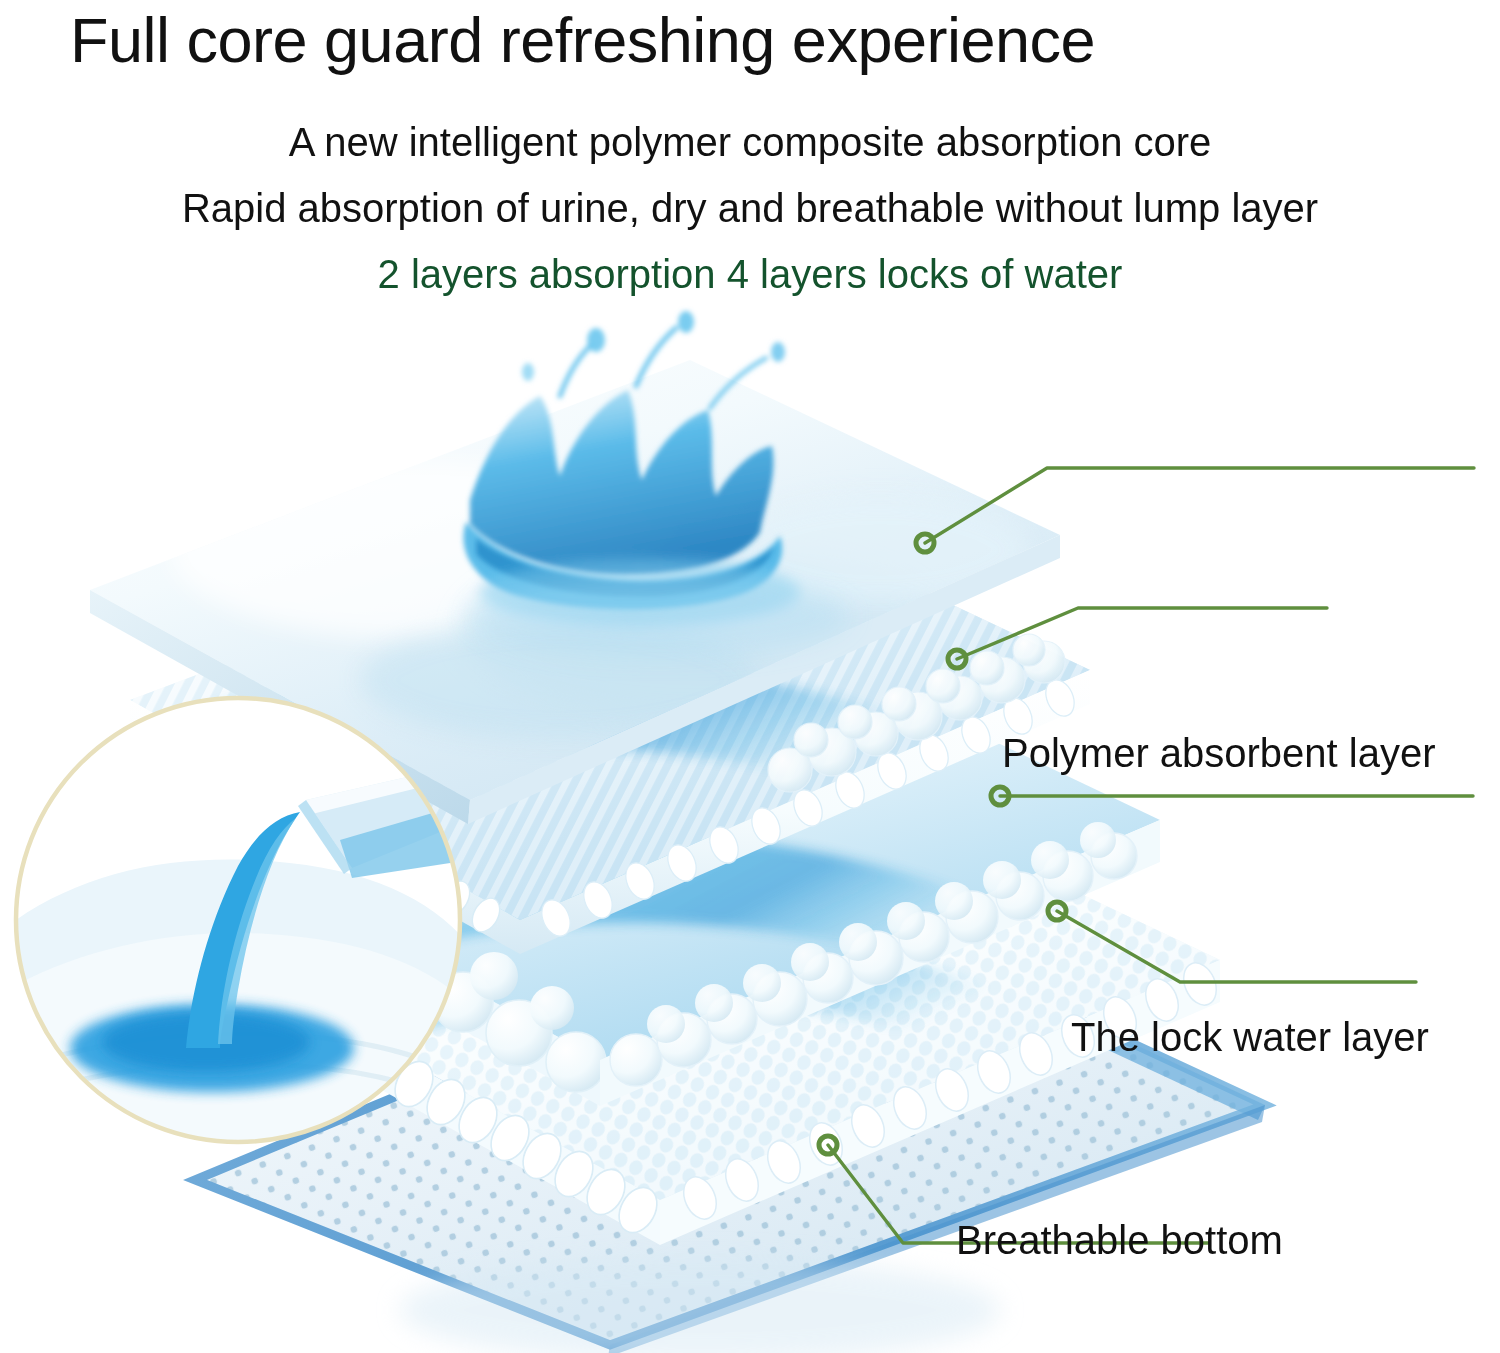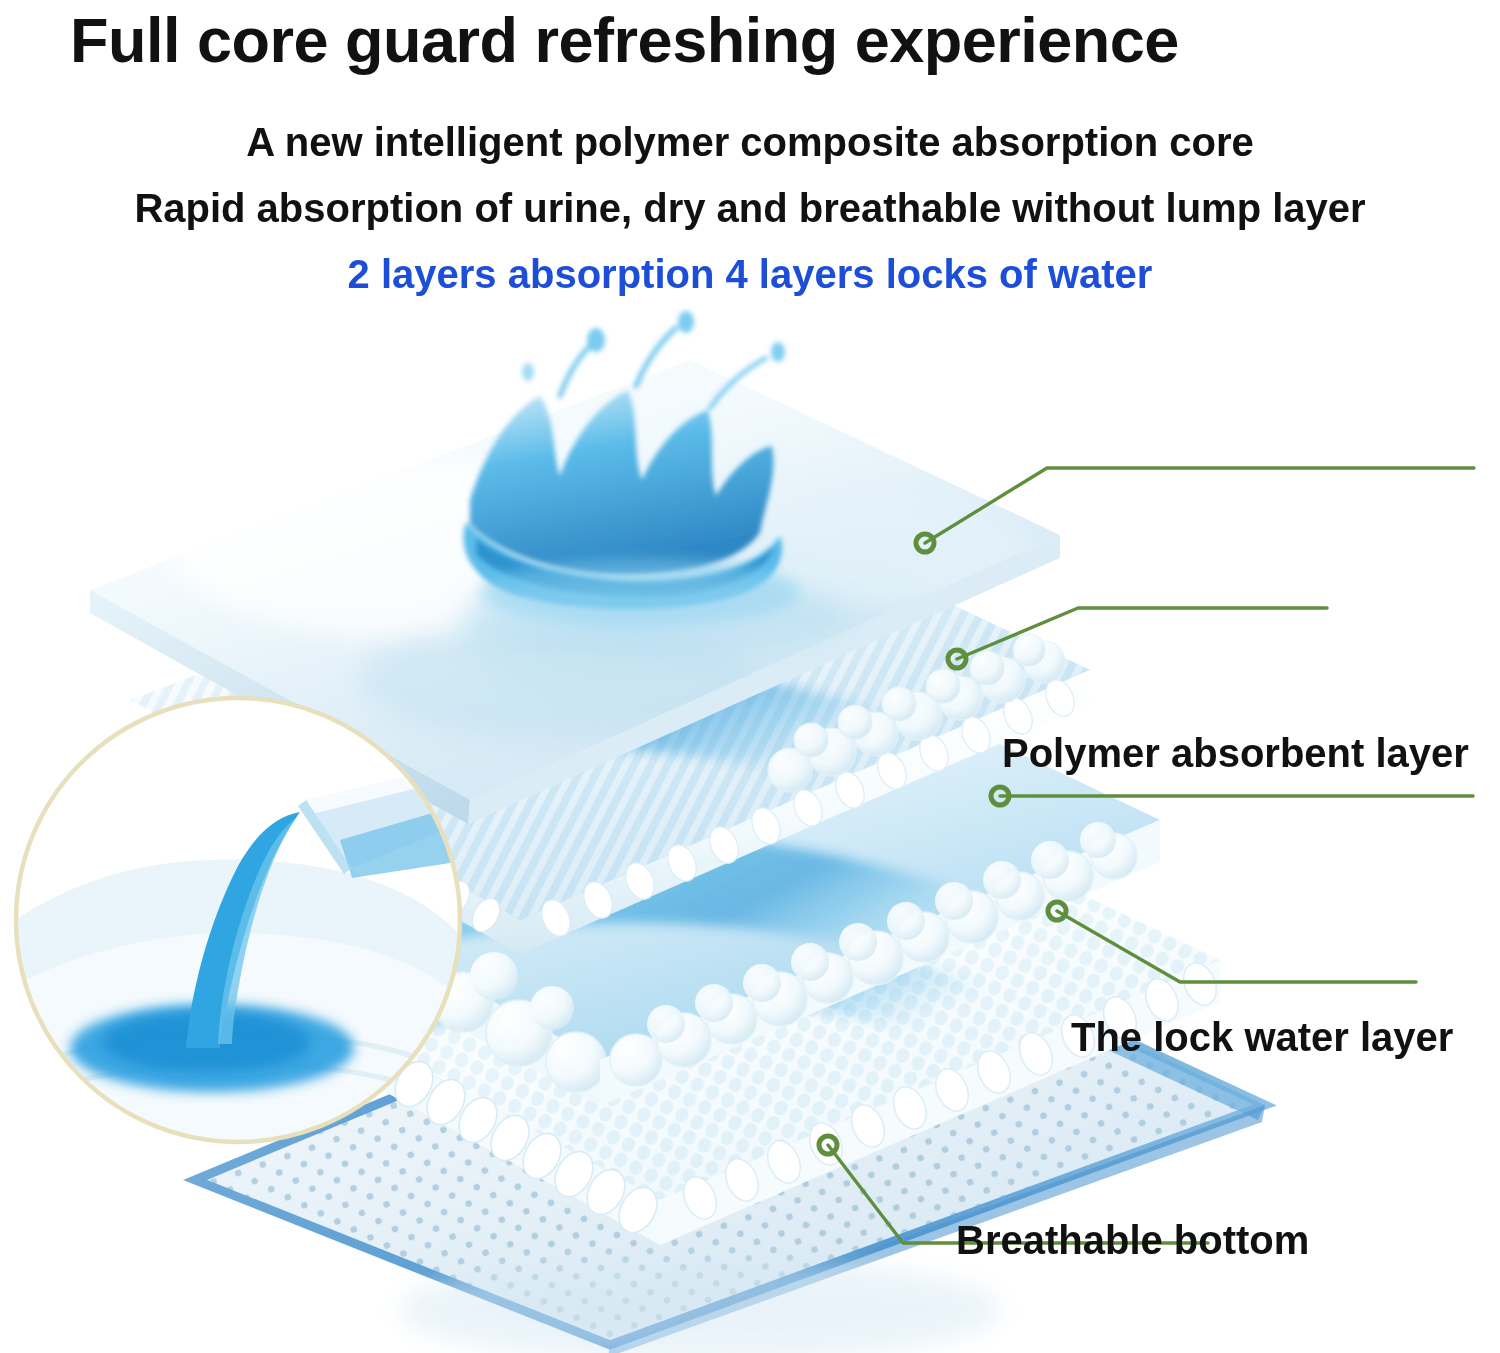--- a/index.html
+++ b/index.html
@@ -11,21 +11,20 @@
   body {
     font-family: "Liberation Sans", "DejaVu Sans", sans-serif;
     -webkit-font-smoothing: antialiased;
   }
   #page {
     position: relative;
     width: 1500px;
     height: 1353px;
     background: #ffffff;
     overflow: hidden;
-    font-weight: bold;
   }
 
   
   .hdr-title {
     position: absolute;
     left: 70px;
     top: 2px;
     font-size: 63px;
     line-height: 76px;
     color: #111111;
@@ -38,21 +37,21 @@
     text-align: center;
     font-size: 40px;
     line-height: 52px;
     color: #111111;
     white-space: nowrap;
   }
   .hdr-sub-1 { top: 116px; }
   .hdr-sub-2 { top: 182px; }
   .hdr-sub-3 {
     top: 248px;
-    color: #1d4ed8;
+    color: #14532d;
   }
 
   
   #stage {
     position: absolute;
     left: 0;
     top: 300px;
     width: 1500px;
     height: 1053px;
   }

